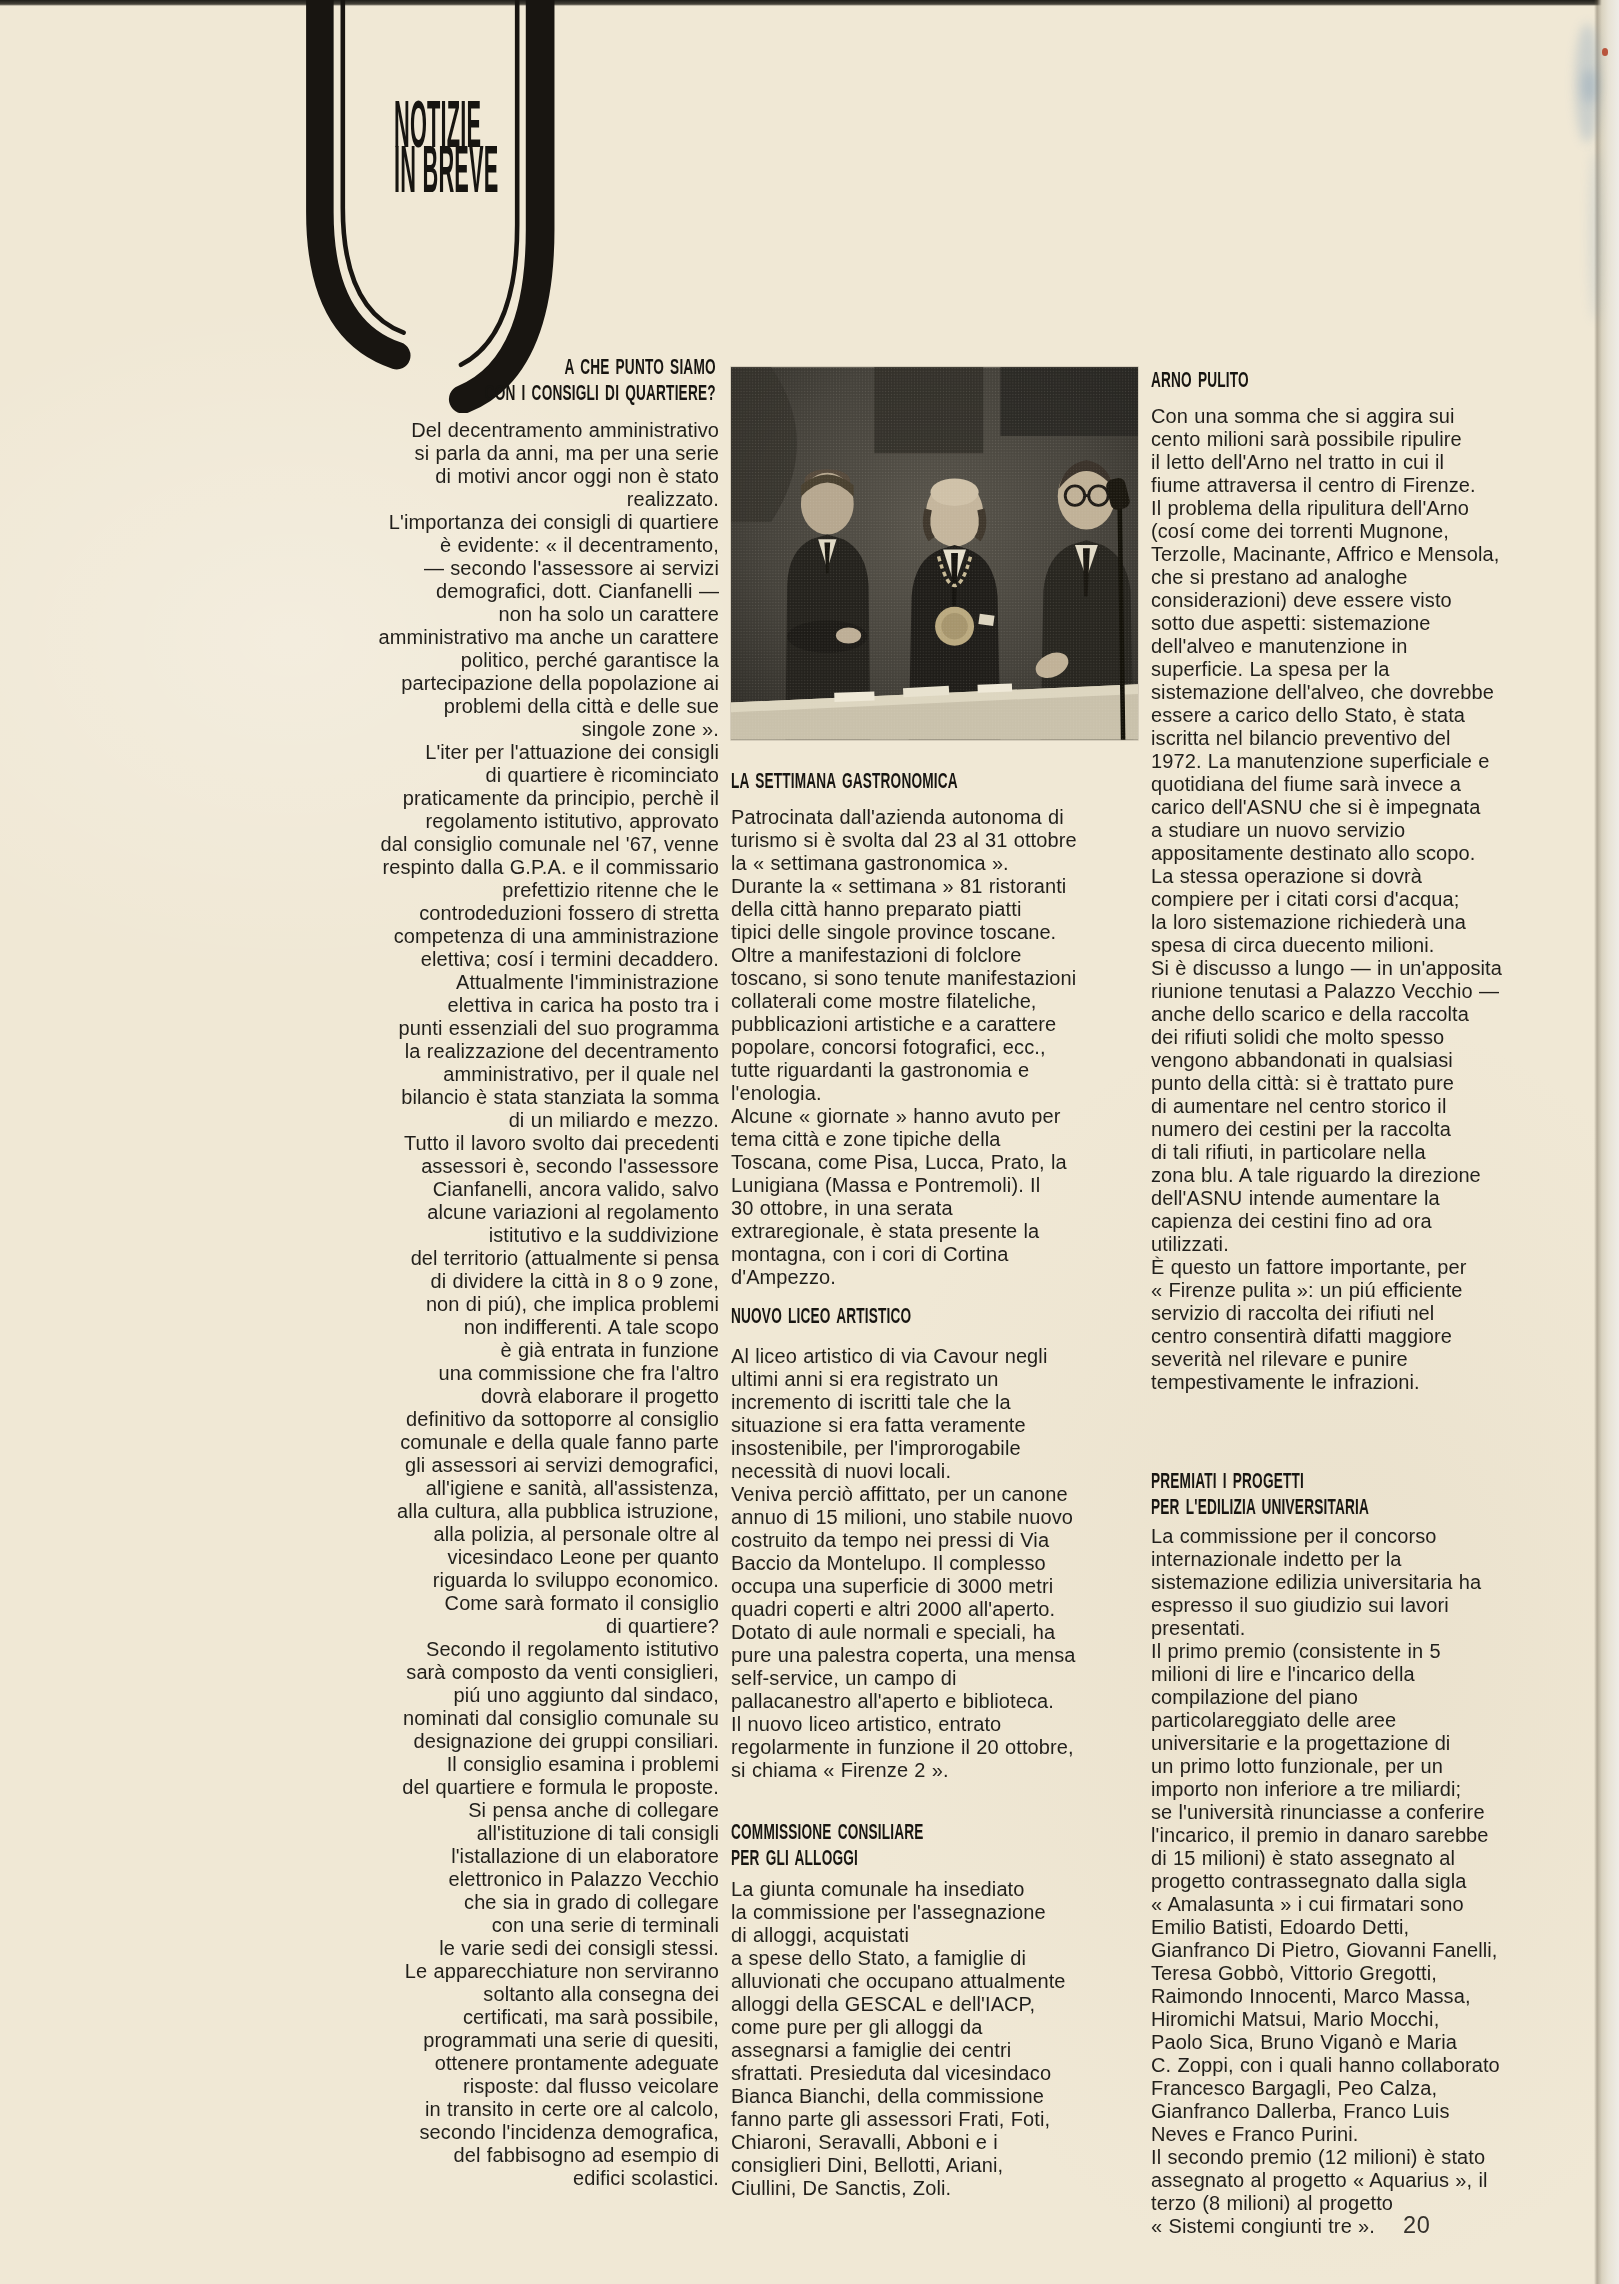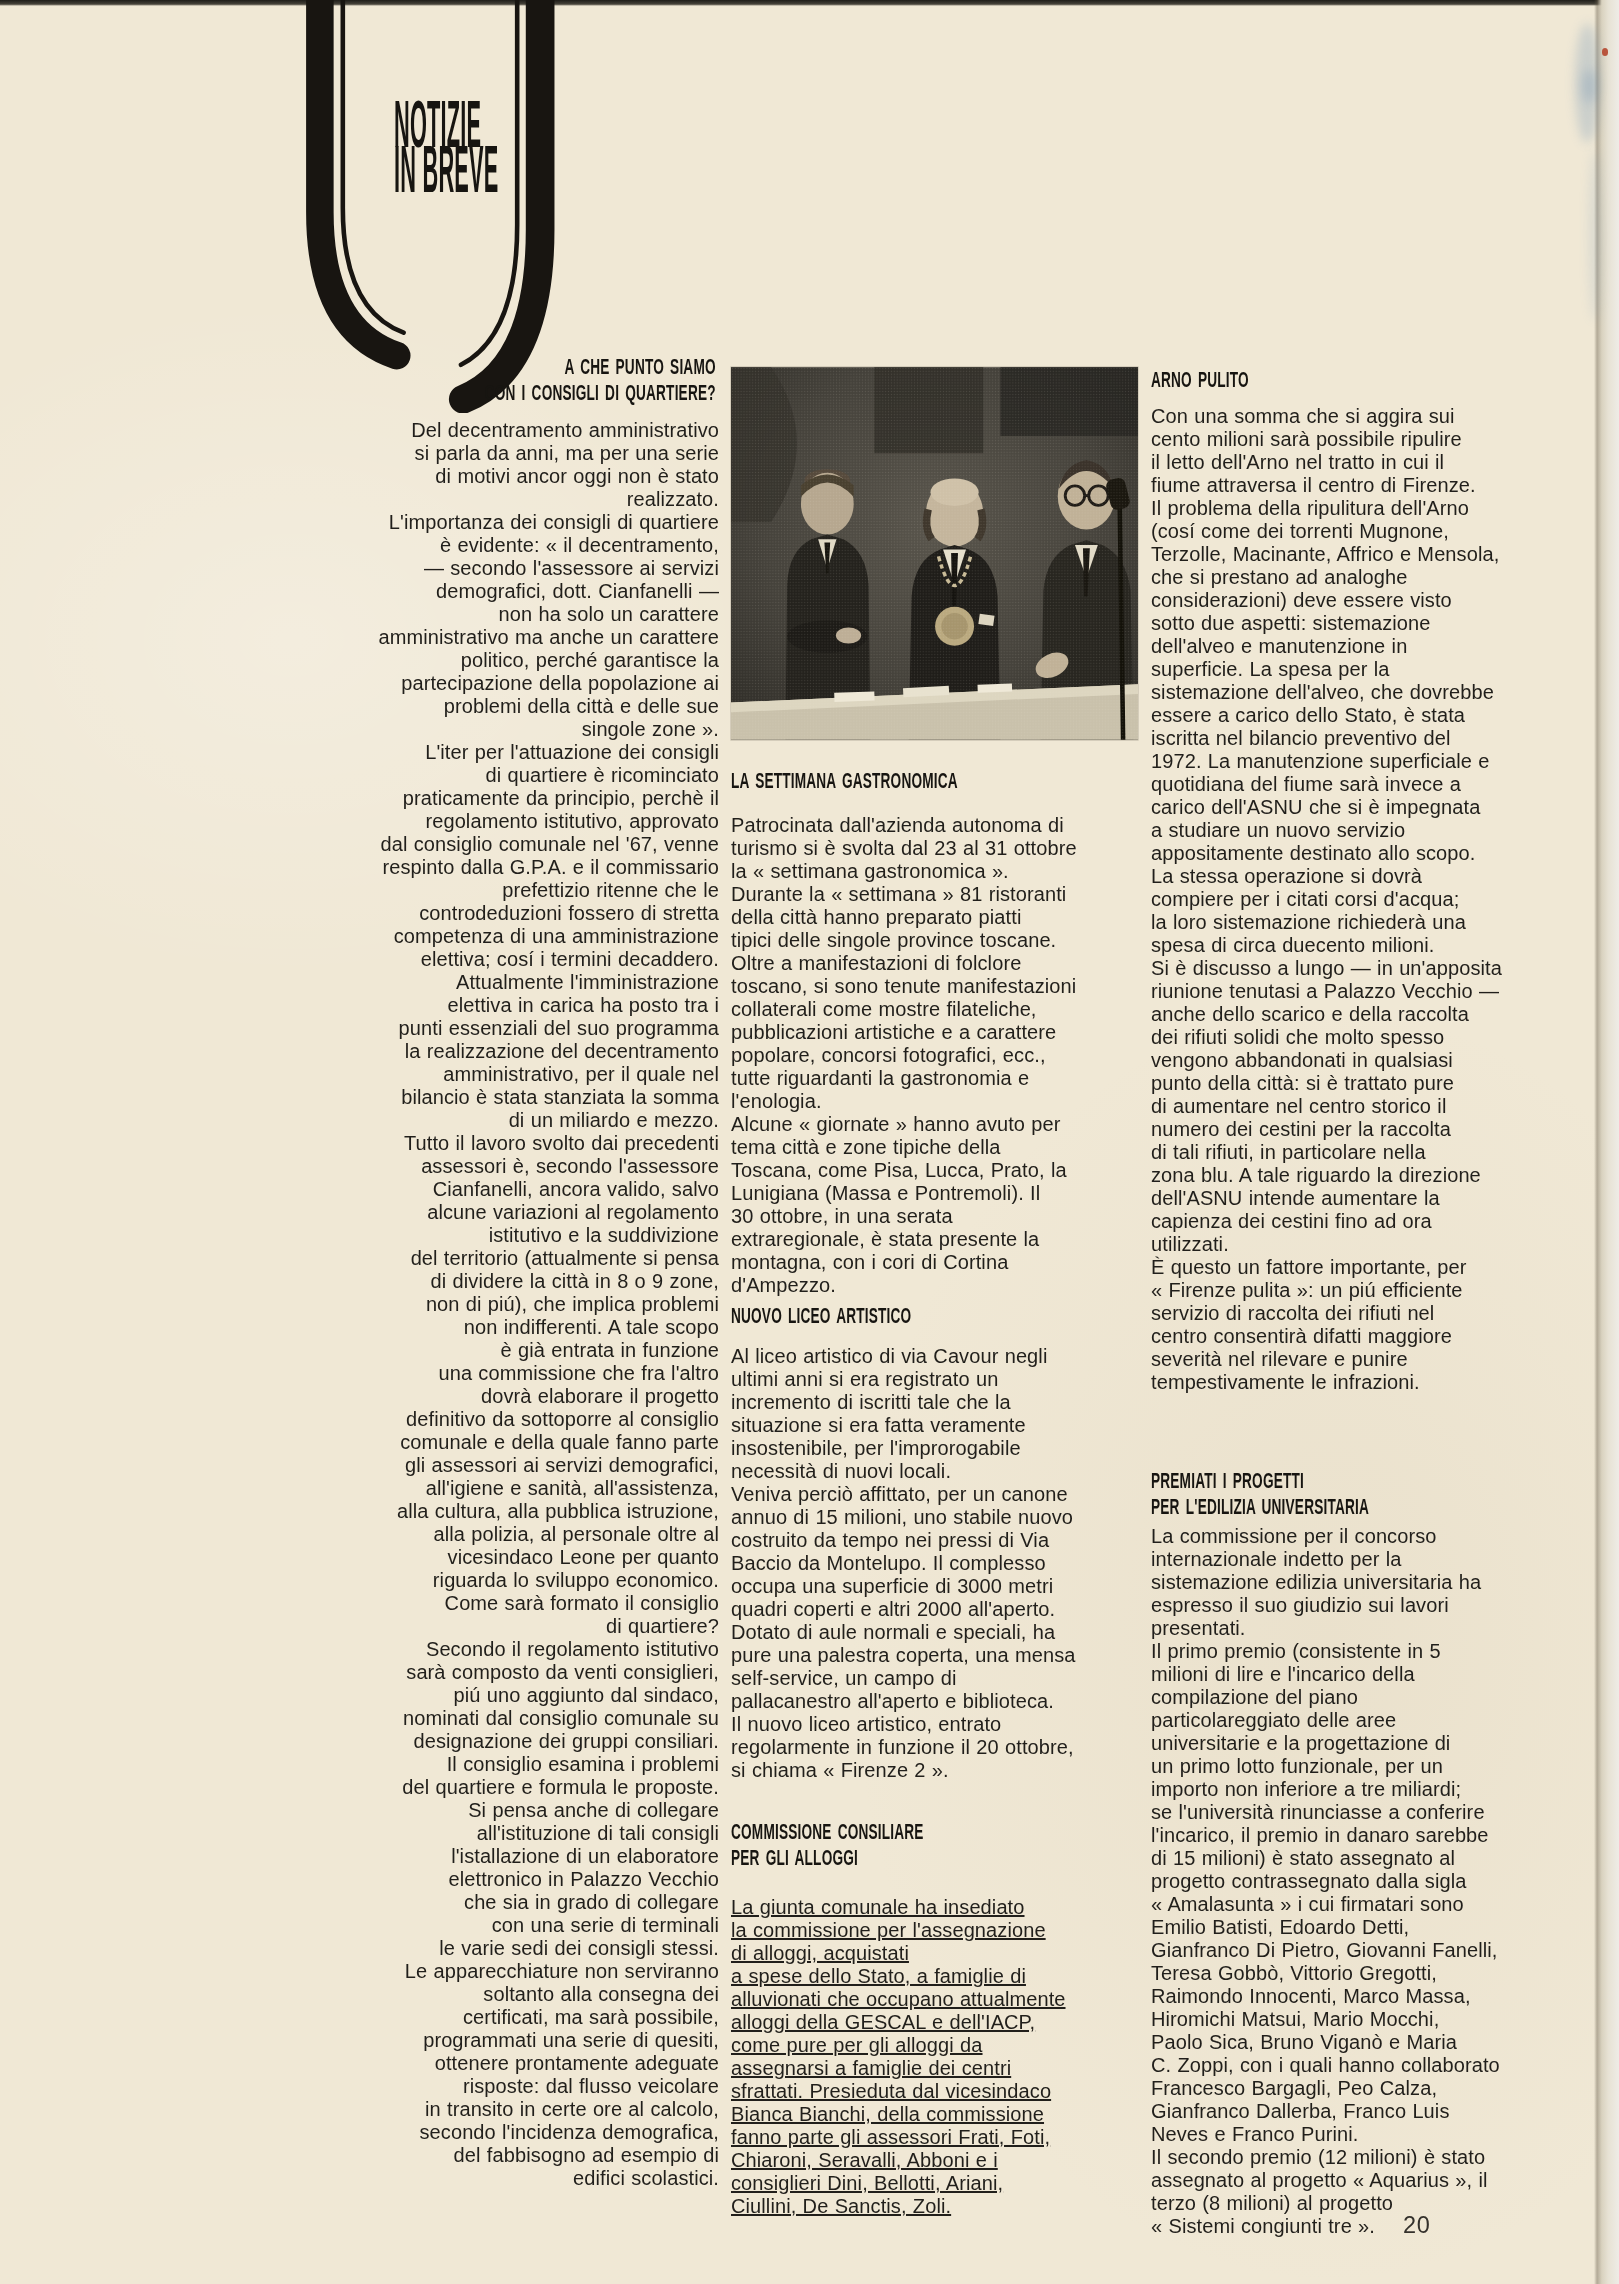--- a/index.html
+++ b/index.html
@@ -34,25 +34,25 @@
   .article { position:absolute; }
   .headline { margin:0; font-size:22px; font-weight:bold; line-height:26px;
     color:#171511; white-space:pre-line; letter-spacing:0.3px; word-spacing:3.4px;
     display:block; transform:scaleX(0.62); transform-origin:0 0; width:160%; }
   .body { font-size:20px; line-height:23px; letter-spacing:0.1px; word-spacing:0.6px;
     white-space:pre-line; color:#211f1b; }
 
   .a-quartiere    { left:312px;  top:354px;  width:407px;text-align:right; }
   .a-quartiere    .body { margin-top:13px; }
   .a-gastronomica { left:731px; top:768px; width:405px; }
-  .a-gastronomica .body { margin-top:20px; }
+  .a-gastronomica .body { margin-top:12px; }
   .a-liceo        { left:731px; top:1303px; width:405px; }
   .a-liceo        .body { margin-top:16px; }
   .a-alloggi      { left:731px; top:1819px; width:405px; }
-  .a-alloggi      .body { margin-top:25px;text-decoration:underline; }
+  .a-alloggi      .body { margin-top:7px; }
   .a-arno         { left:1151px; top:367px;  width:416px; }
   .a-arno         .body { margin-top:11.5px; }
   .a-premiati     { left:1151px; top:1428px; width:416px;margin-top:40px; }
   .a-premiati     .body { margin-top:4.6px; }
 
   .photo { position:absolute; left:731px; top:367px; width:407px; height:373px; margin:0;
     box-shadow:0 0 0 0.6px rgba(60,55,45,0.25); }
   .photo svg { display:block; }
   .halftone { position:absolute; inset:0; pointer-events:none;
     background-image:radial-gradient(rgba(240,233,215,0.13) 0.6px, rgba(0,0,0,0) 1px);

